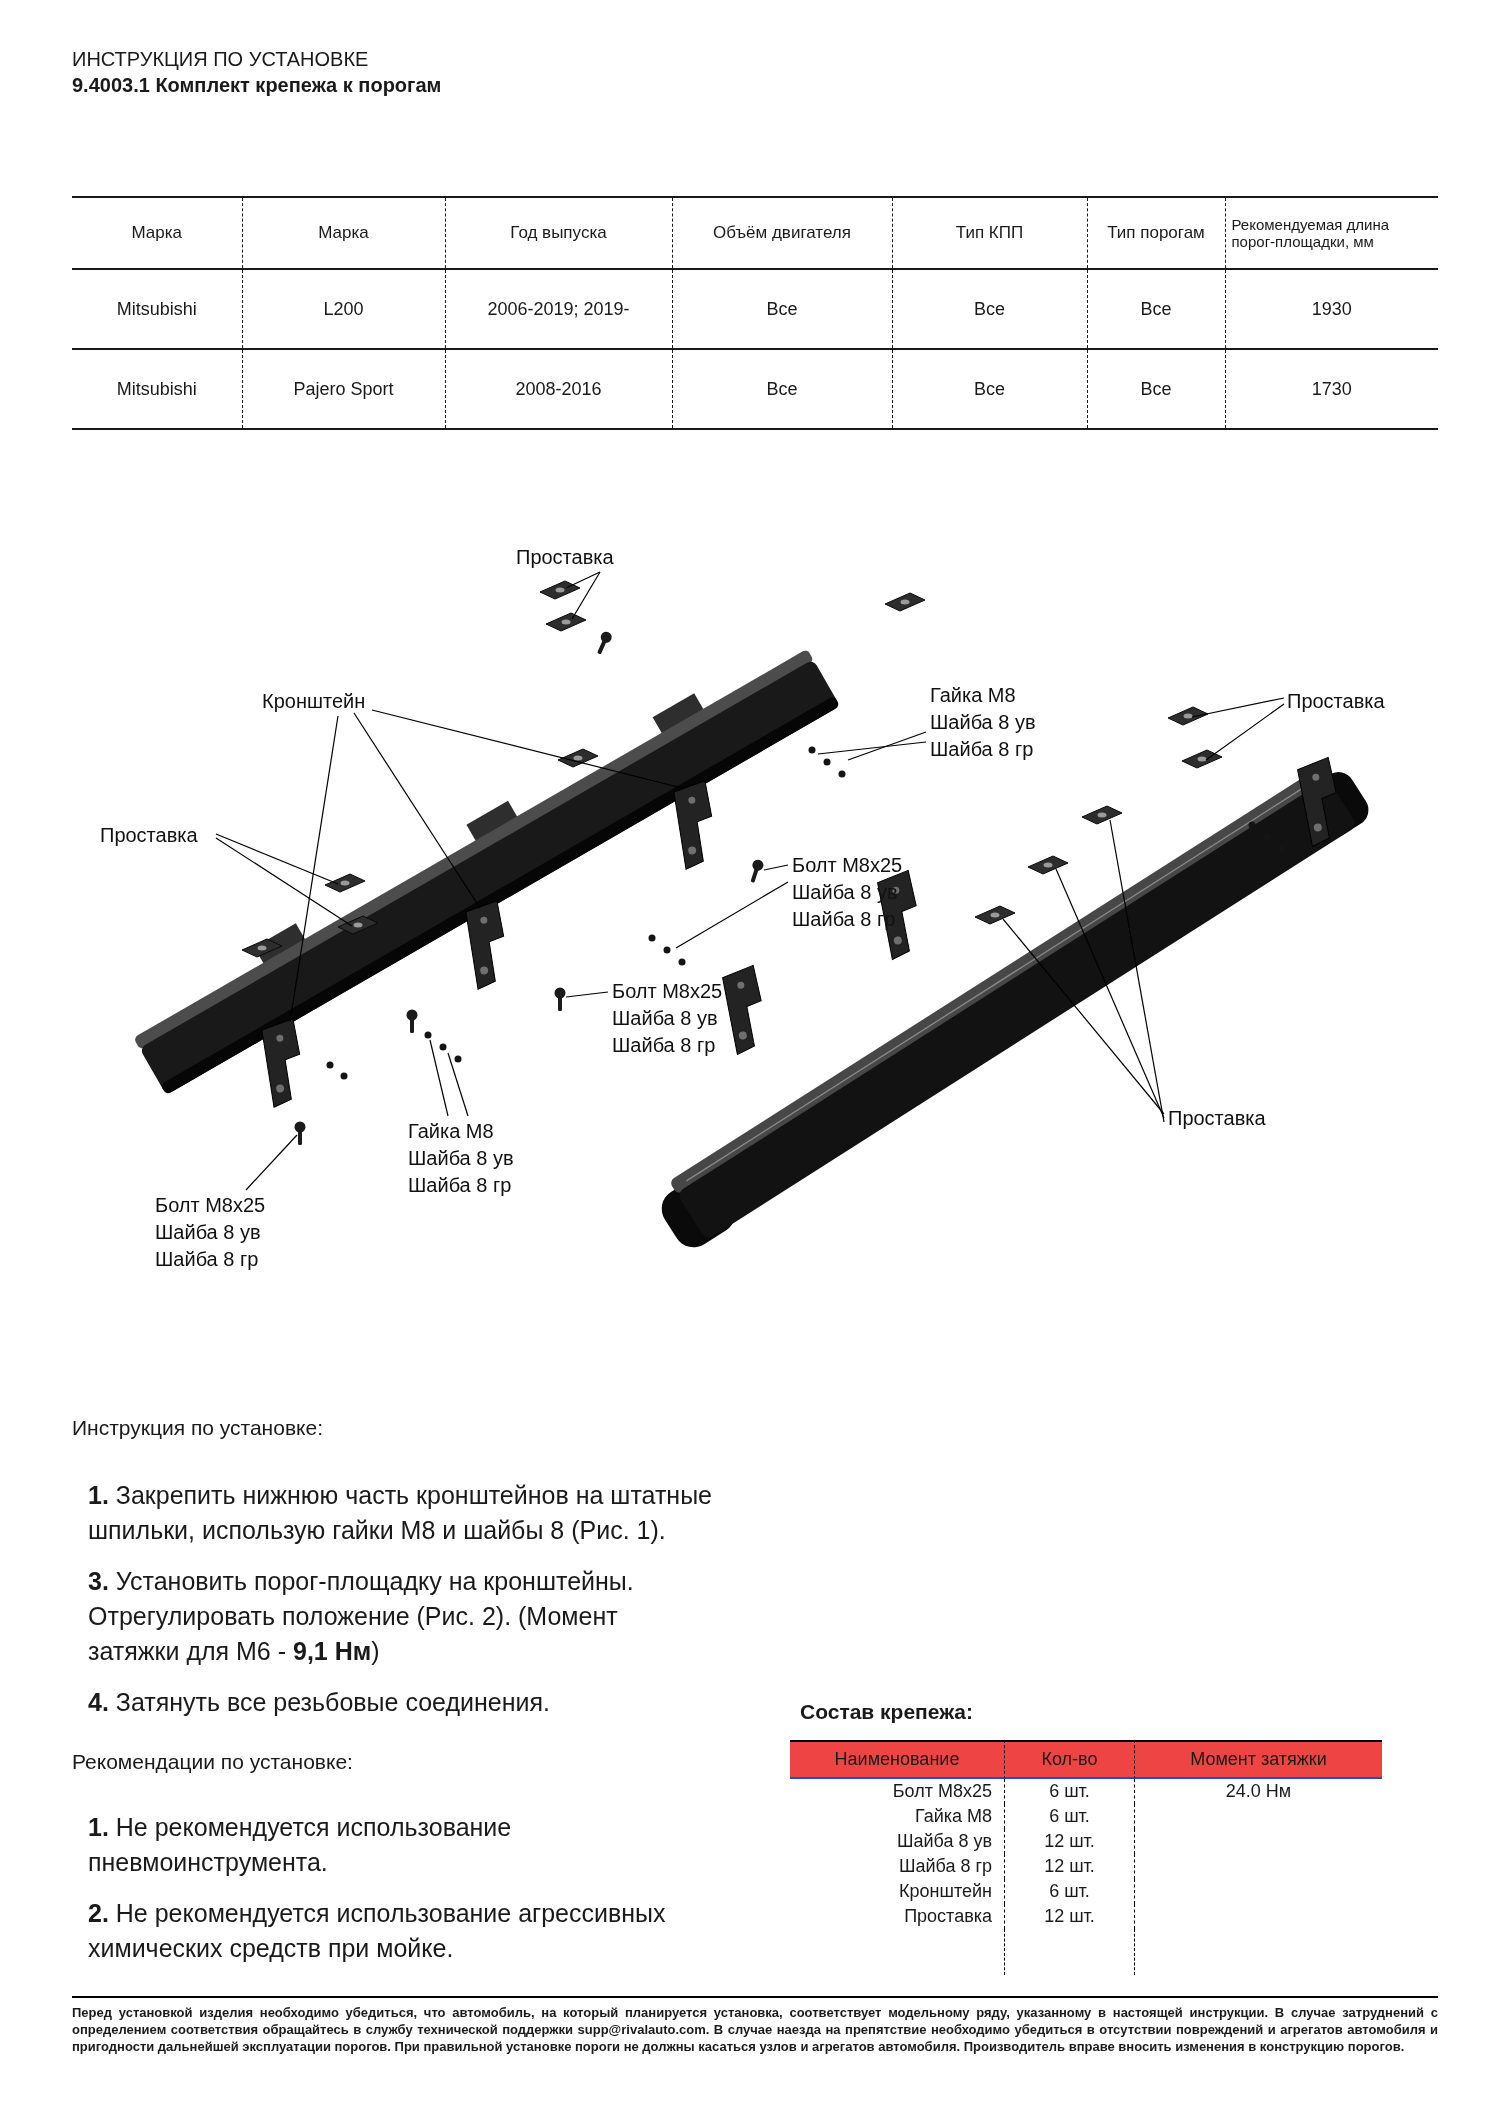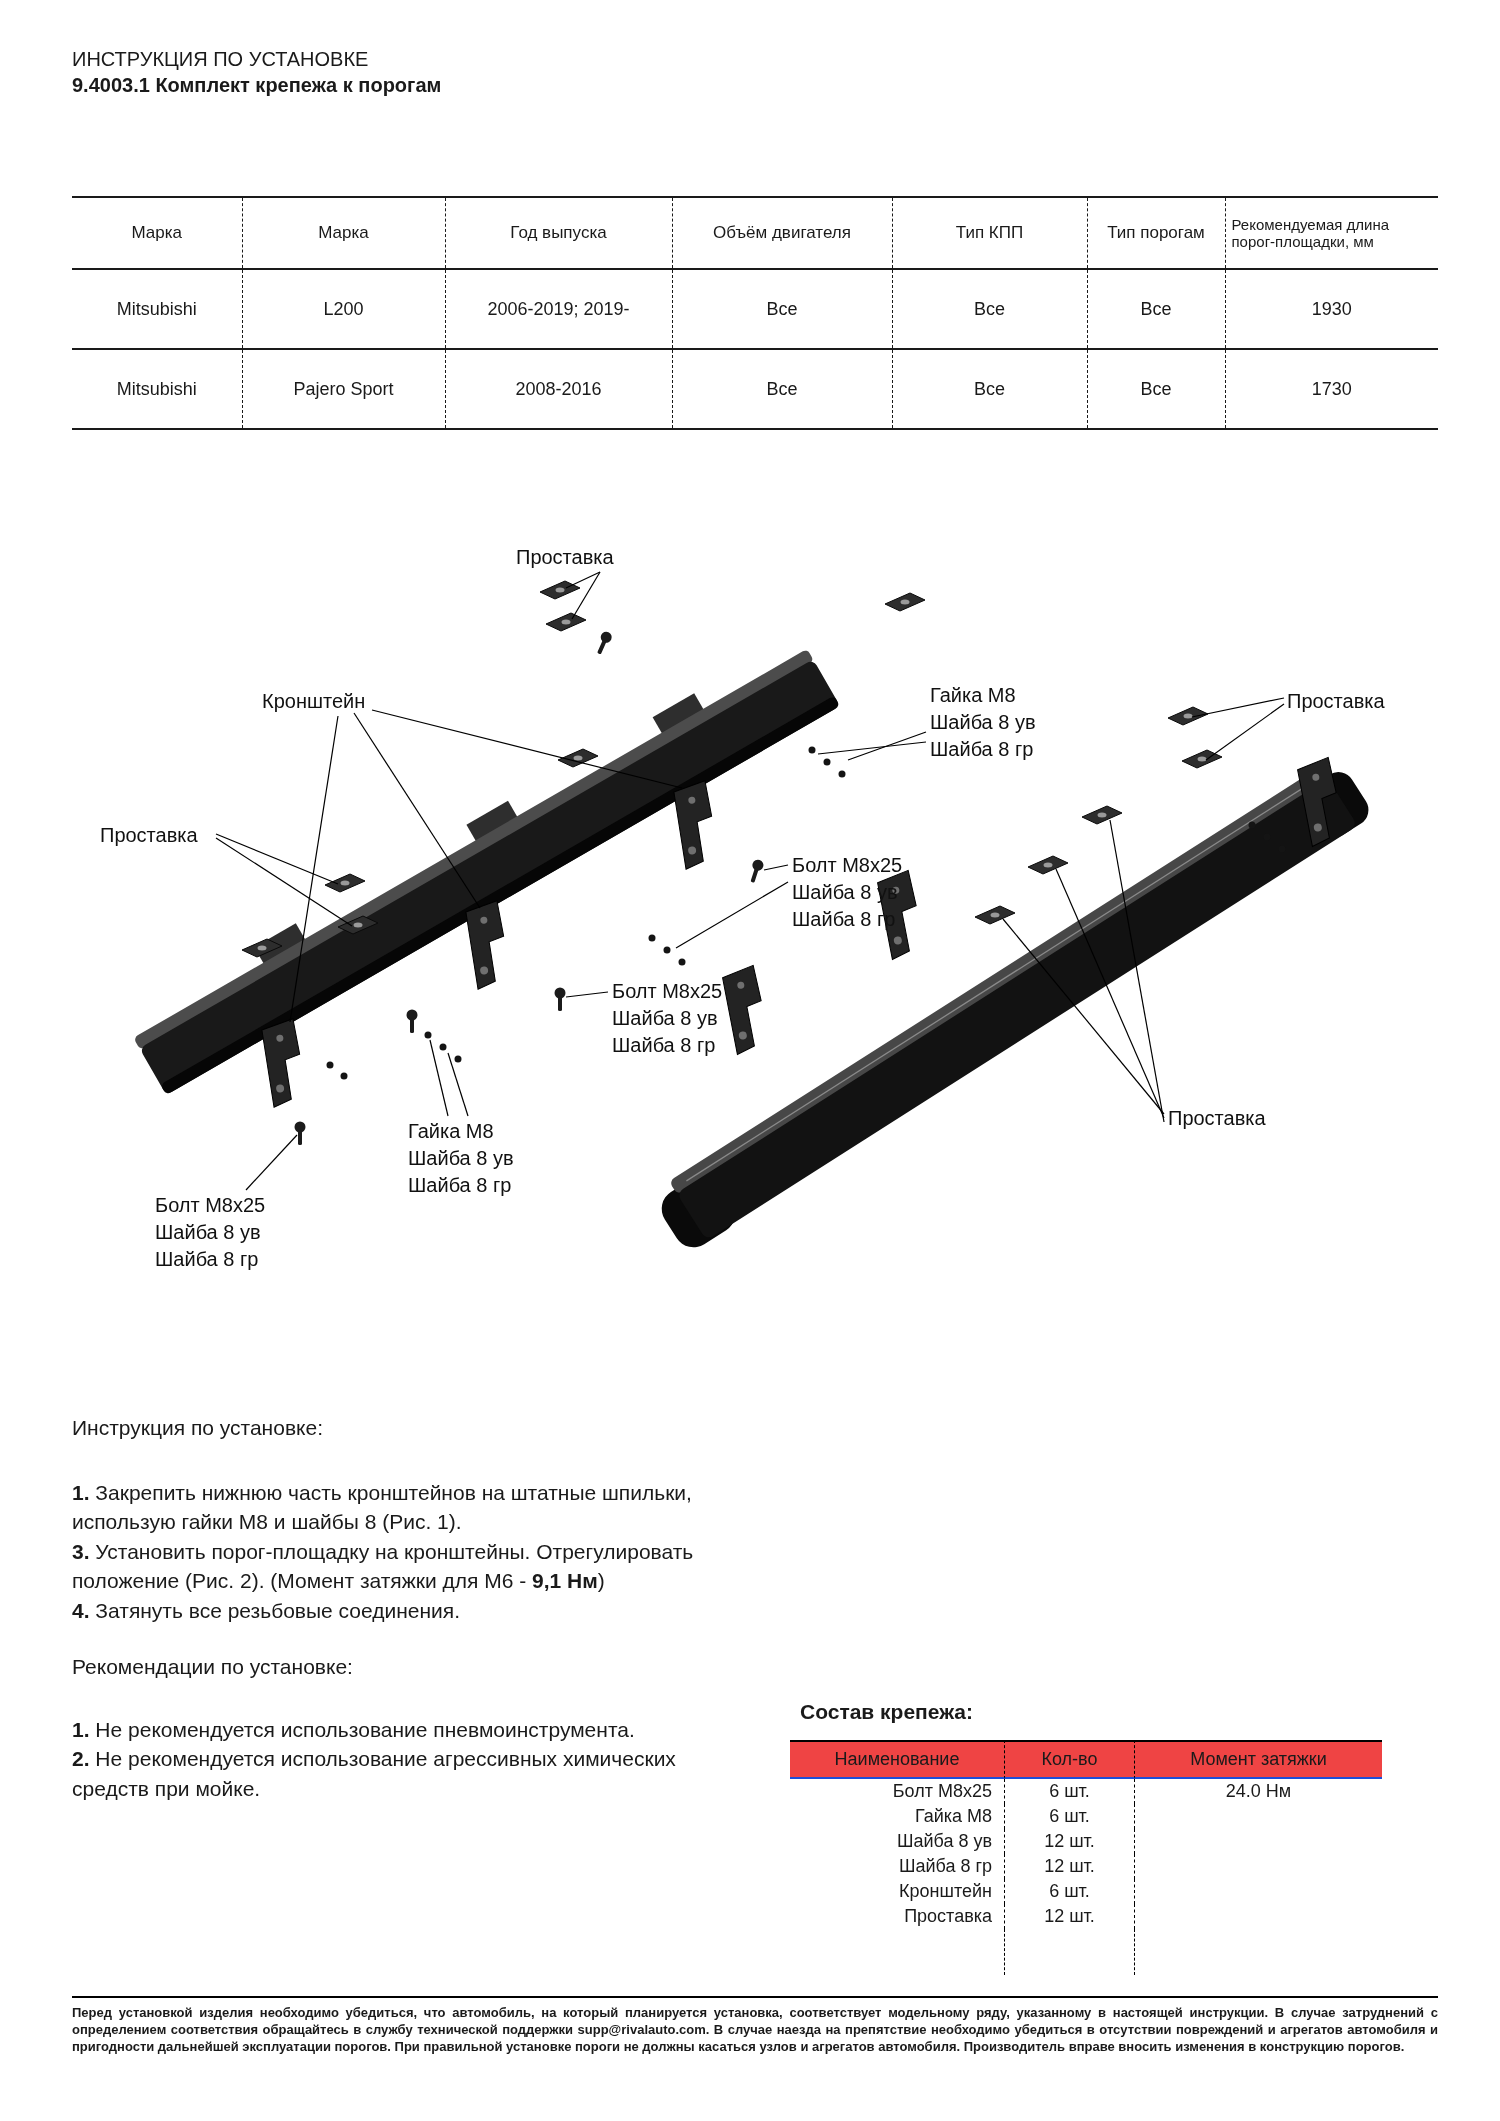--- a/index.html
+++ b/index.html
@@ -20,21 +20,21 @@
   .fitment thead th.small{font-size:15px;text-align:left;padding-left:6px;}
   .fitment tbody td{border-bottom:2px solid #1a1a1a;font-size:18px;height:70px;}
 
   
   .diagram{left:0;top:520px;width:1500px;height:900px;}
   .dlabel{position:absolute;font-size:20px;line-height:27px;color:#111;white-space:nowrap;}
 
   
   .instructions{left:72px;top:1416px;width:660px;}
   .instructions h2{font-size:21px;font-weight:normal;margin:0 0 38px 0;}
-  .instructions p{font-size:21px;line-height:1.4;margin:0;}
+  .instructions p{font-size:25px;line-height:1.4;margin:16px;}
   .instructions h2.rec{margin:30px 0 36px 0;}
 
   
   .parts-heading{left:800px;top:1700px;font-size:21px;font-weight:bold;}
   .parts{left:790px;top:1740px;width:592px;display:grid;grid-template-columns:215px 130px 247px;}
   .parts .cell{font-size:18px;padding:2px 8px;box-sizing:border-box;}
   .parts .hd{background:#ef4444;border-top:2px solid #000;border-bottom:2px solid #1d4ed8;text-align:center;padding:7px 4px;font-size:18px;}
   .parts .sep{border-right:1px dashed #000;}
   .parts .name{text-align:right;padding-right:12px;}
   .parts .qty{text-align:center;}

